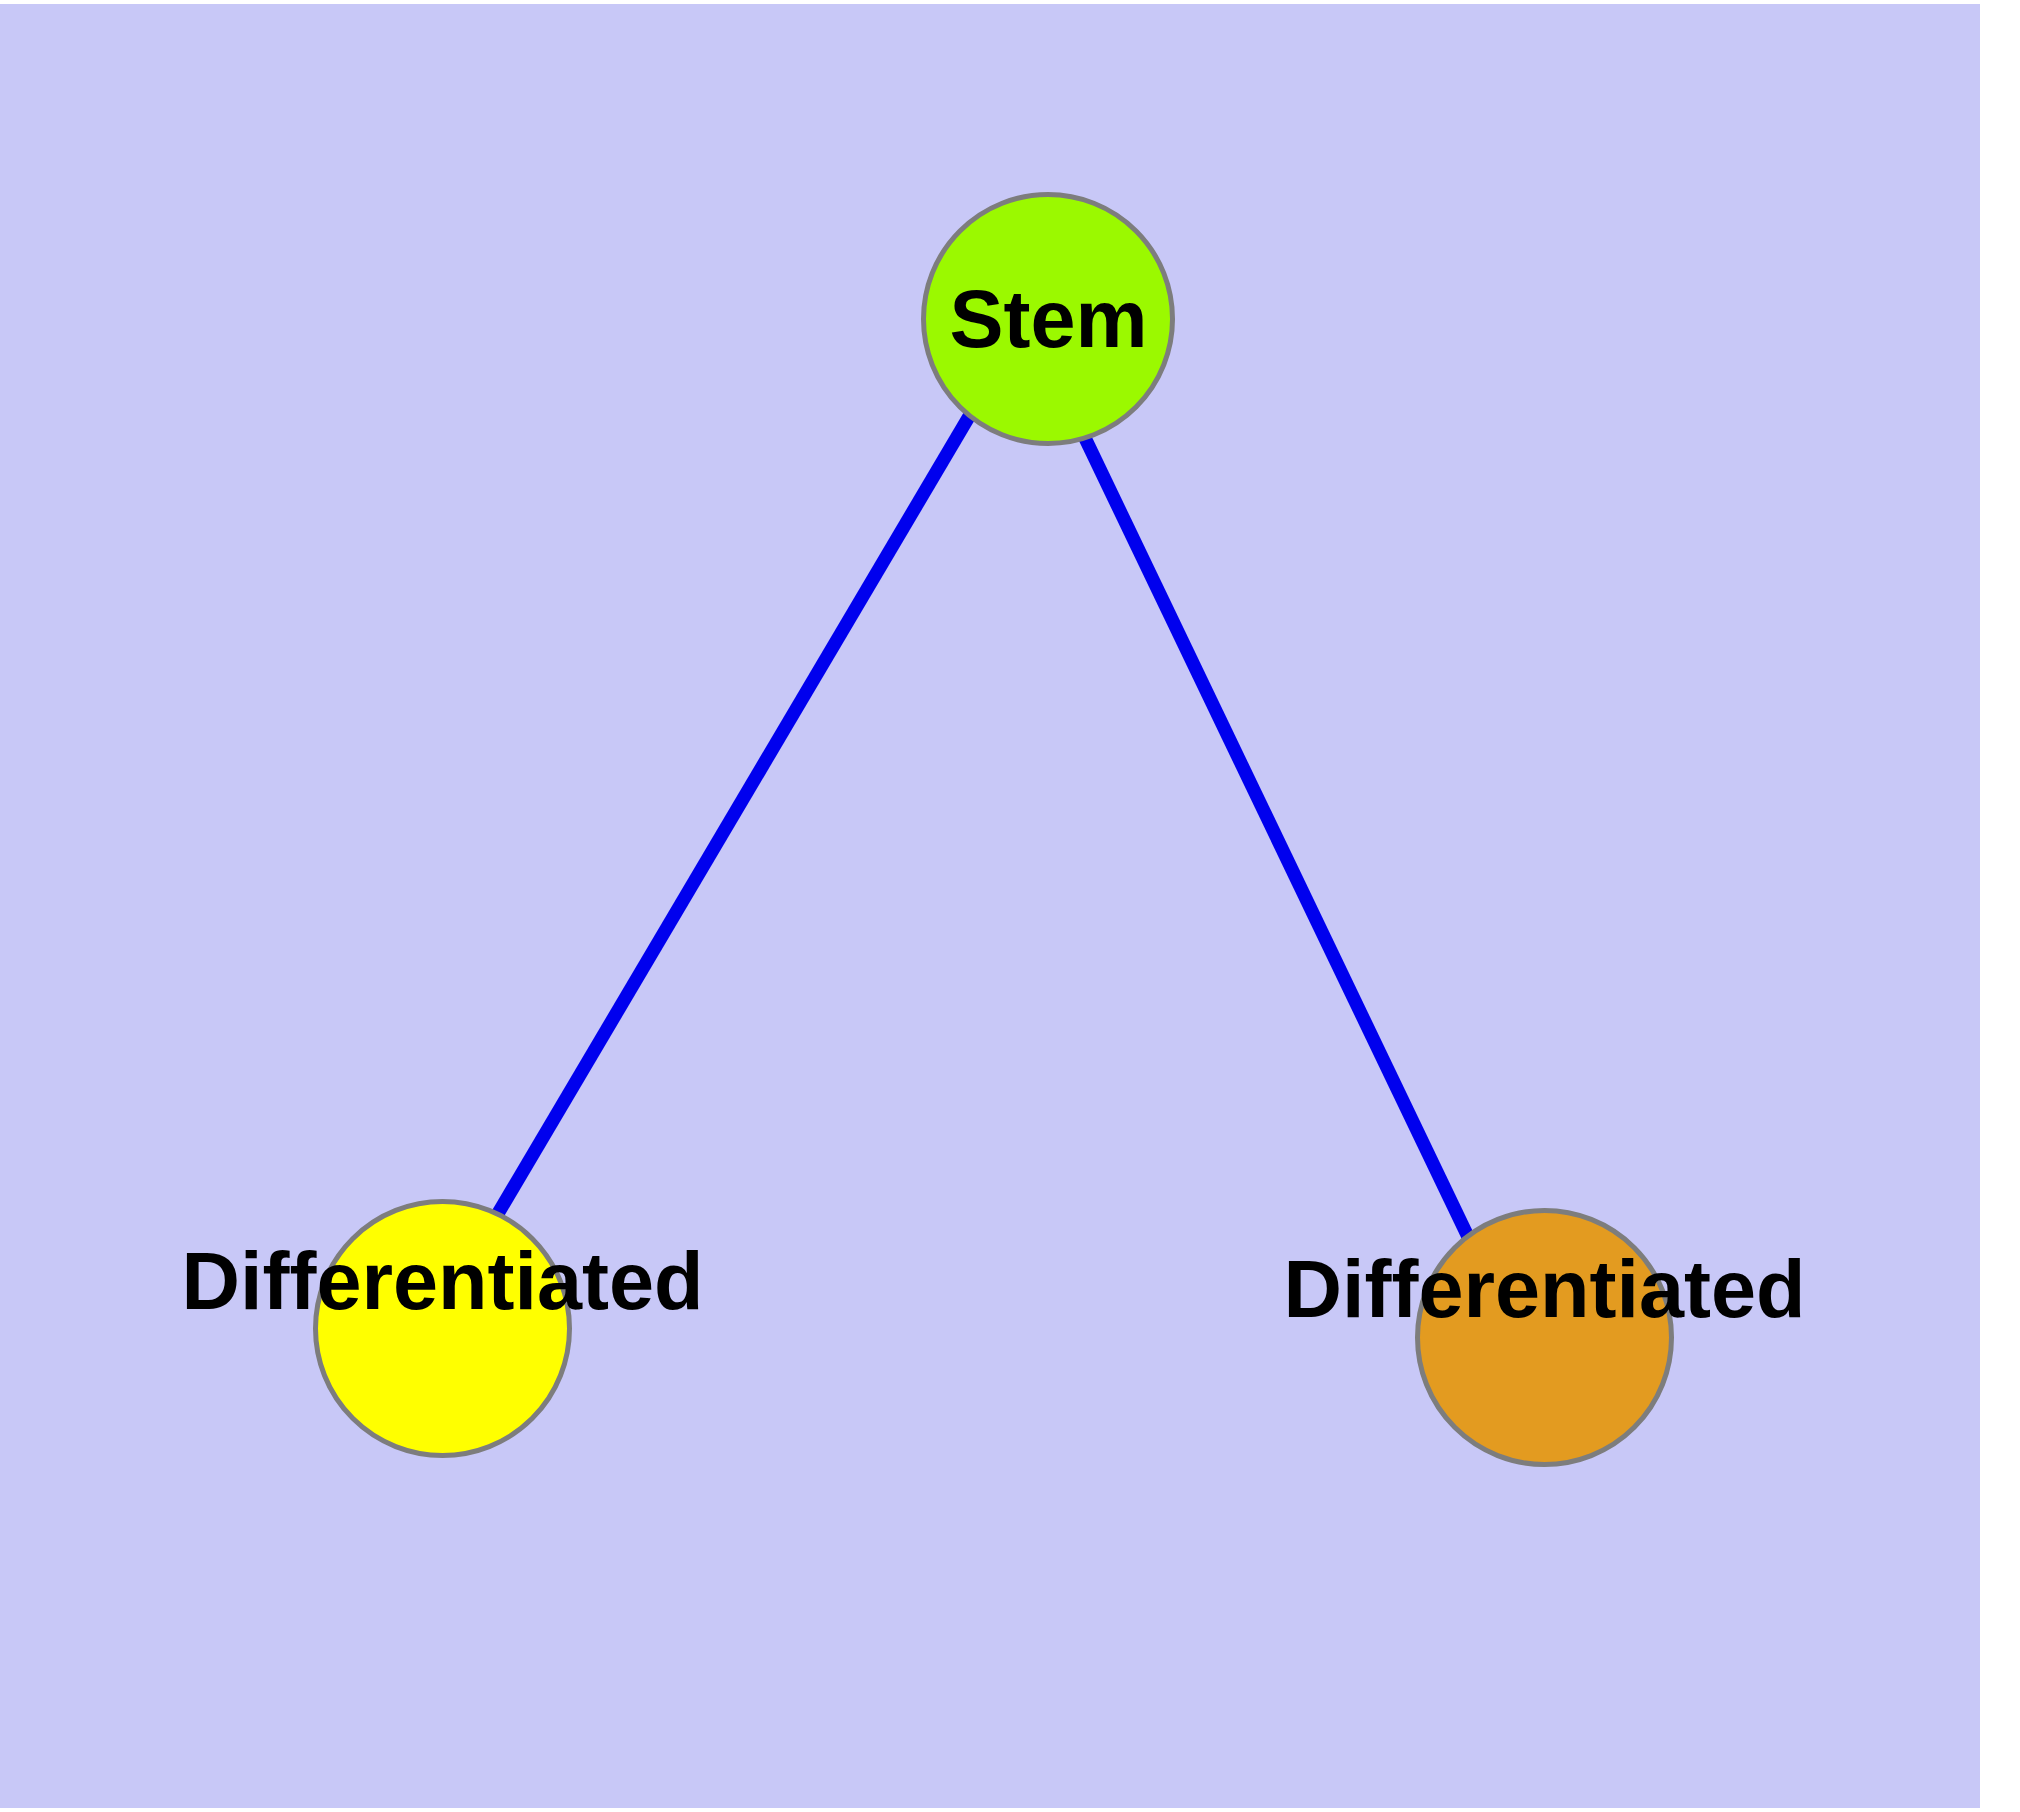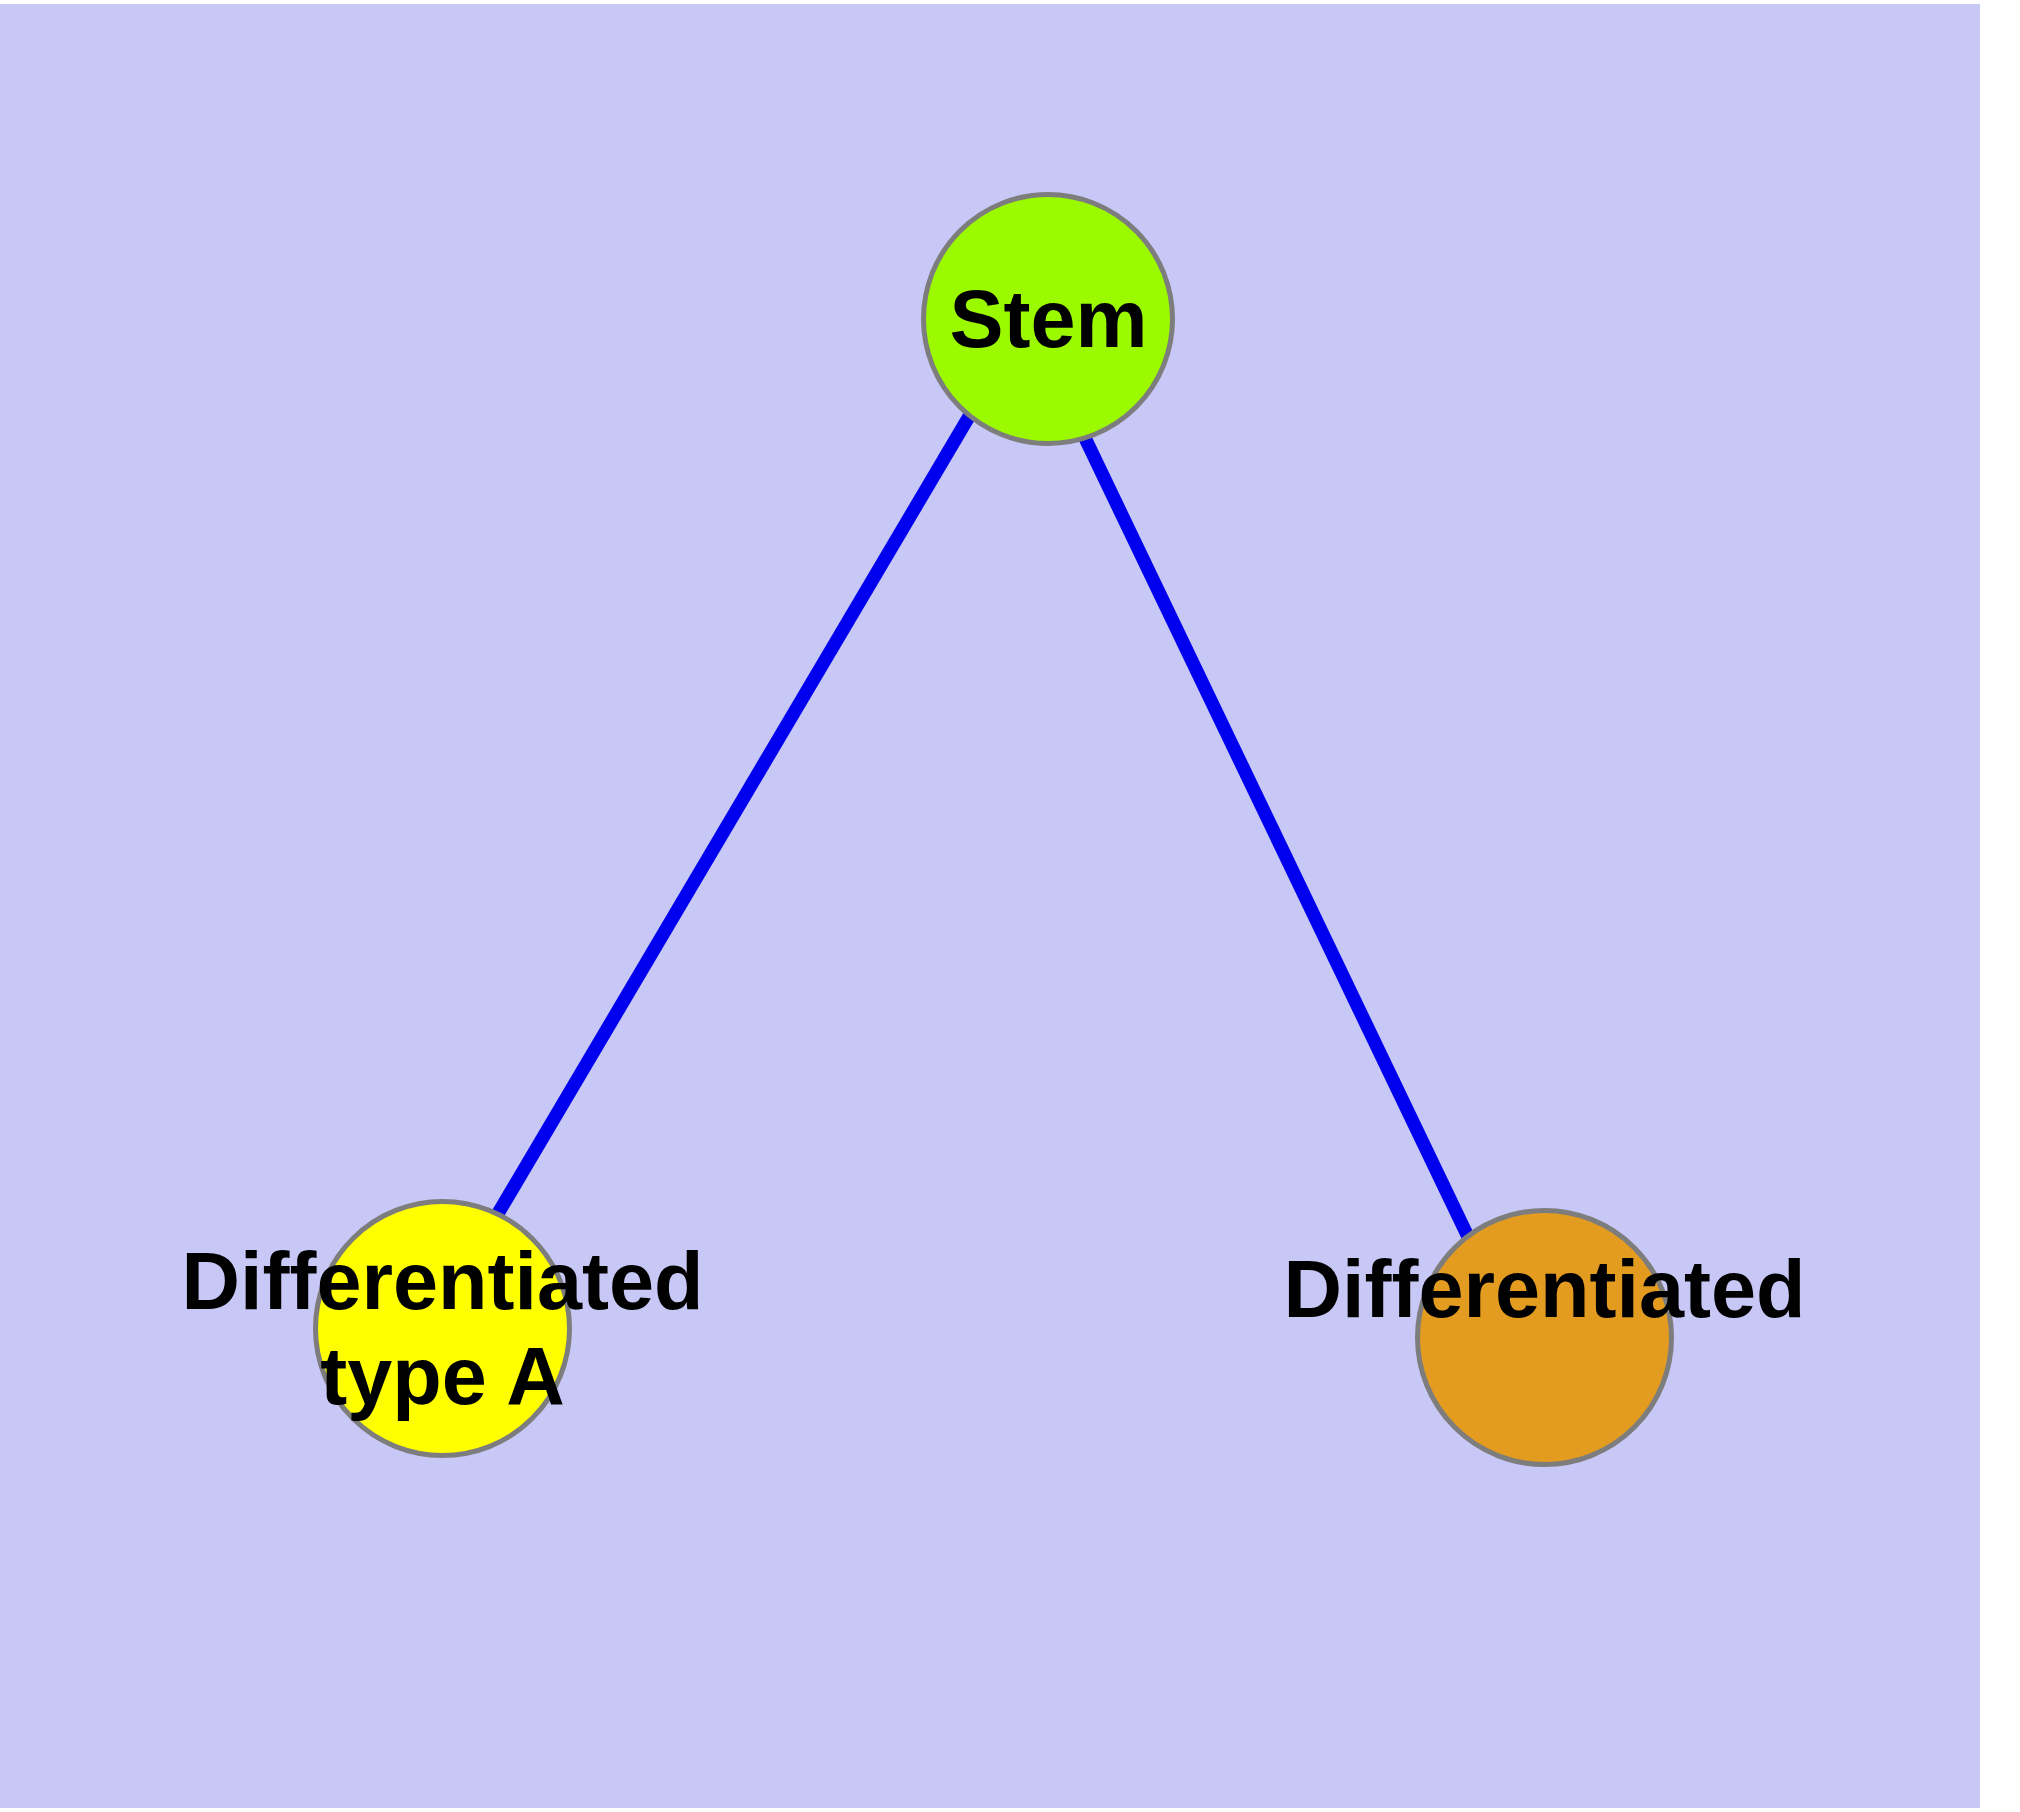--- a/index.html
+++ b/index.html
@@ -66,21 +66,20 @@
     <div class="node-circle" style="left: 921px; top: 188px; width: 254px; height: 254px; background: rgb(155, 249, 0); border-color: rgb(125, 125, 125); border-width: 5.1px;"></div>
     <div class="node-circle" style="left: 313px; top: 1195px; width: 259px; height: 259px; background: rgb(255, 255, 0); border-color: rgb(125, 125, 125); border-width: 5.1px;"></div>
     <div class="node-circle" style="left: 1415px; top: 1204px; width: 259px; height: 259px; background: rgb(227, 155, 32); border-color: rgb(125, 125, 125); border-width: 5.1px;"></div>
 
     <div class="node-label" style="left: 667px; width: 763px; top: 268px; line-height: 95px; font-size: 81px; color: rgb(0, 0, 0);">
       <span class="lline">Stem</span>
     </div>
 
     <div class="node-label" style="left: 61px; width: 763px; top: 1230px; line-height: 95px; font-size: 81px; color: rgb(0, 0, 0);">
       <span class="lline">Differentiated</span>
-      <span class="lline">type A</span>
     </div>
 
     <div class="node-label" style="left: 1163px; width: 763px; top: 1238px; line-height: 95px; font-size: 81px; color: rgb(0, 0, 0);">
       <span class="lline">Differentiated</span>
     </div>
 
   </div>
 </div>
 
 

